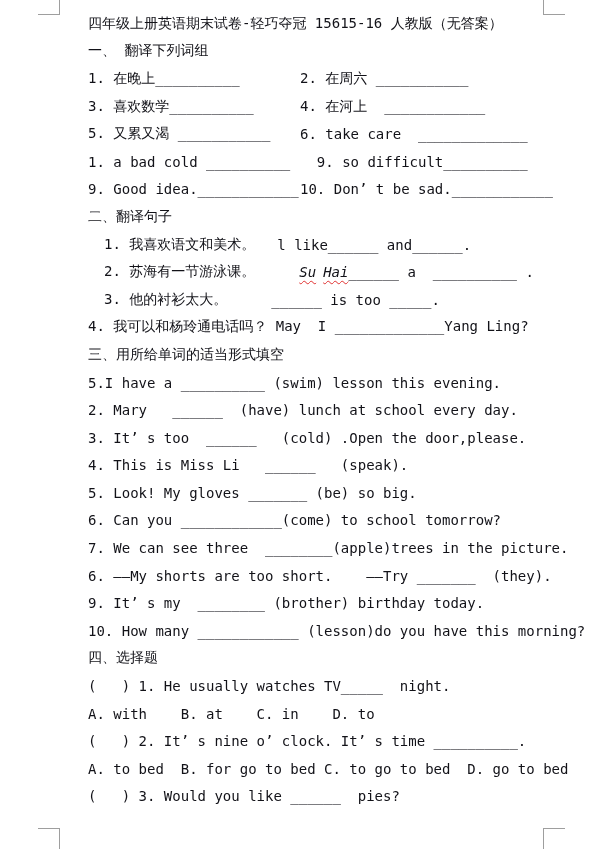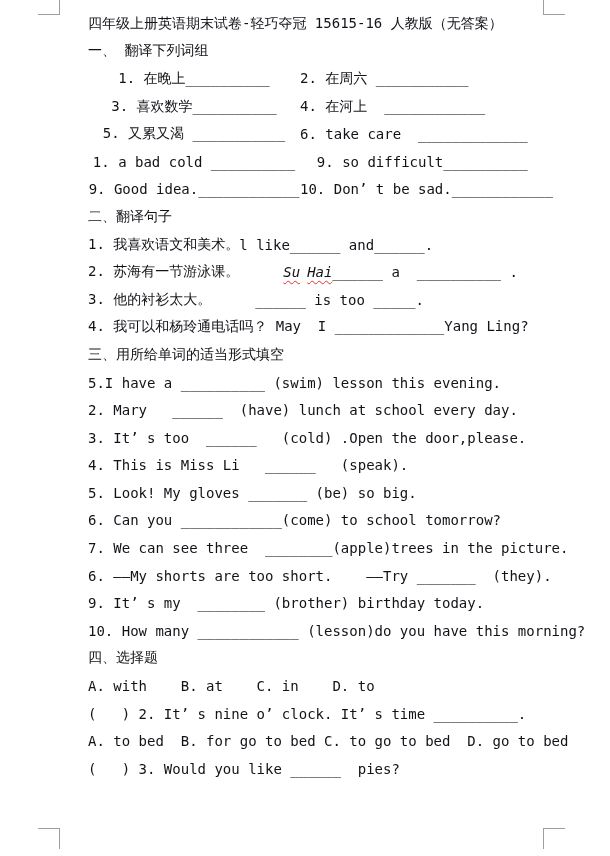--- a/index.html
+++ b/index.html
@@ -29,26 +29,26 @@
     left: 88px;
     top: 10px;
     right: 20px;
   }
   .line {
     height: 27.6px;
     display: flex;
     align-items: center;
     white-space: pre;
   }
-  .two-col .col-left  { width: 212px; white-space: pre; text-align: center; }
+  .two-col .col-left  { width: 212px; white-space: pre; }
   .two-col .col-right { flex: 1; white-space: pre; }
 
-  .cn-part { white-space: pre; }
+  .cn-part { white-space: pre; margin-left: 16px; }
   .en-part { white-space: pre; }
-  .gap-s { }
+  .gap-s { margin-left: 22px; }
   .gap-m { margin-left: 44px; }
 
   .squiggle {
     text-decoration: underline;
     text-decoration-style: wavy;
     text-decoration-color: #e03131;
     text-decoration-thickness: 1px;
     text-underline-offset: 3px;
     font-style: italic;
   }
@@ -111,19 +111,20 @@
     <div class="line">3. It’ s too  ______   (cold) .Open the door,please.</div>
     <div class="line">4. This is Miss Li   ______   (speak).</div>
     <div class="line">5. Look! My gloves _______ (be) so big.</div>
     <div class="line">6. Can you ____________(come) to school tomorrow?</div>
     <div class="line">7. We can see three  ________(apple)trees in the picture.</div>
     <div class="line">6. ——My shorts are too short.    ——Try _______  (they).</div>
     <div class="line">9. It’ s my  ________ (brother) birthday today.</div>
     <div class="line">10. How many ____________ (lesson)do you have this morning?</div>
 
     <div class="line">四、选择题</div>
+    <div class="line">(   ) 1. He usually watches TV_____  night.</div>
     <div class="line">A. with    B. at    C. in    D. to</div>
     <div class="line">(   ) 2. It’ s nine o’ clock. It’ s time __________.</div>
     <div class="line">A. to bed  B. for go to bed C. to go to bed  D. go to bed</div>
     <div class="line">(   ) 3. Would you like ______  pies?</div>
 
   </div>
 </div>
 
 </body></html>

